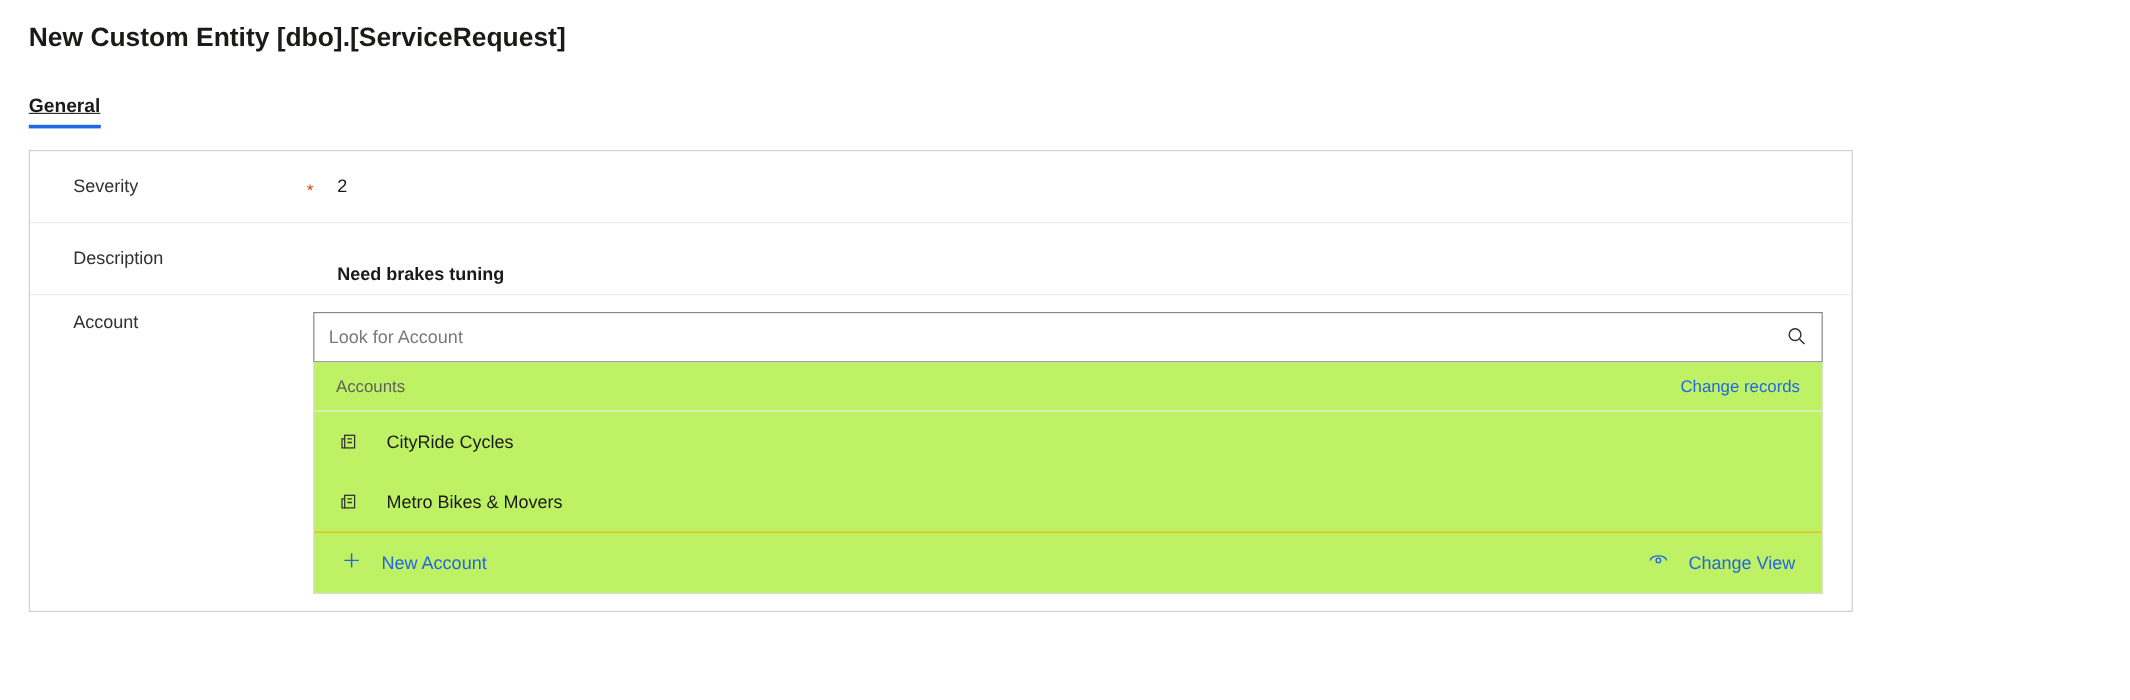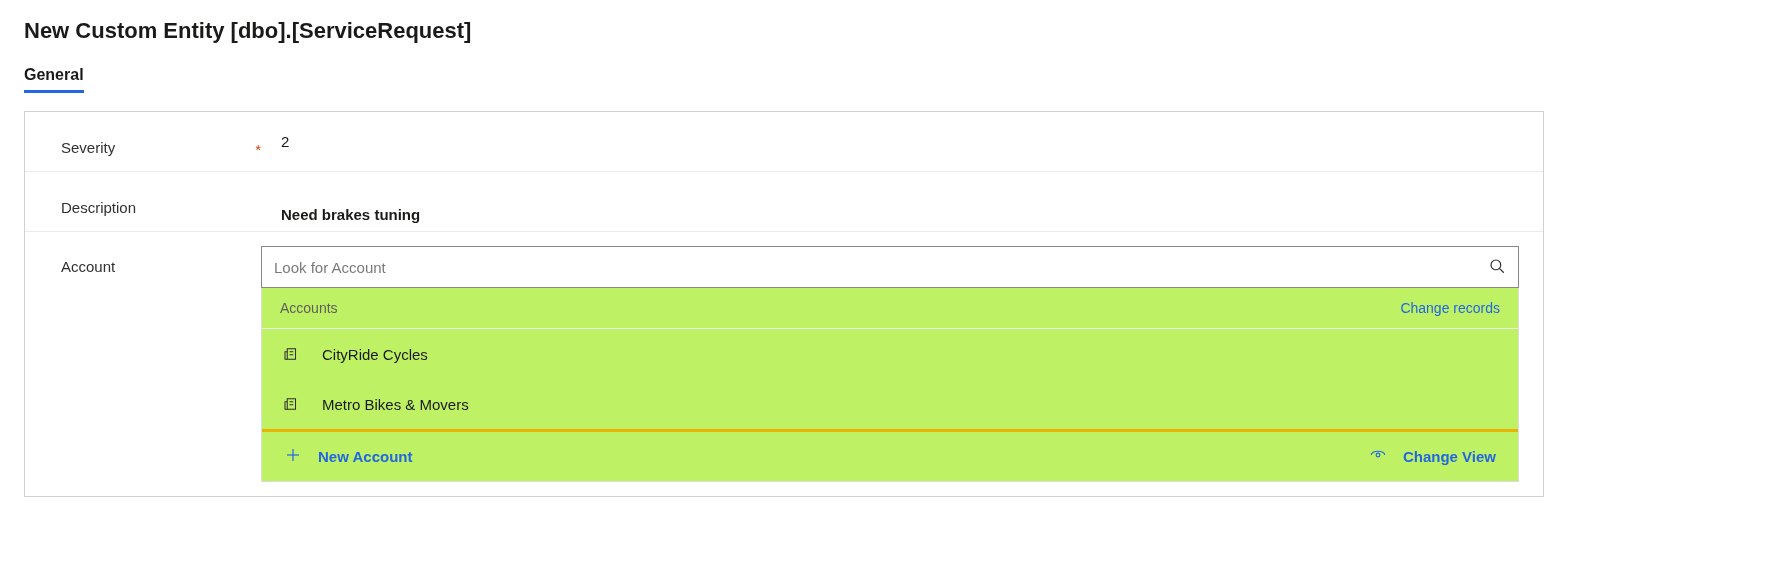--- a/index.html
+++ b/index.html
@@ -8,26 +8,27 @@
       font-size: 14px;
       color: #323130;
       background: #fff;
       width: 1775px;
       padding: 18px 0 0 24px;
     }
     .page-title {
       font-size: 22px;
       font-weight: 600;
       color: #1b1a19;
-      margin-bottom: 22px;
+      margin-bottom: 36px;
     }
     .tabs {
       display: flex;
       gap: 18px;
       margin-bottom: 0;
+      text-decoration: underline;
     }
     .tab {
       font-size: 16px;
       font-weight: 600;
       color: #1b1a19;
       padding-bottom: 6px;
       border-bottom: 3px solid transparent;
       cursor: pointer;
     }
     .tab.active {
@@ -47,21 +48,20 @@
       padding: 0 24px 0 36px;
       border-bottom: 1px solid #edebe9;
     }
     .form-row:last-child { border-bottom: none; }
     .field-label {
       width: 200px;
       font-size: 15px;
       color: #323130;
       font-weight: 400;
       position: relative;
-      margin-top: 12px;
     }
     .required-star {
       color: #d83b01;
       position: absolute;
       right: 0;
       top: 3px;
       font-size: 14px;
     }
     .field-value {
       flex: 1;
@@ -149,22 +149,21 @@
       width: 18px;
       height: 18px;
       fill: none;
       stroke: #323130;
     }
     .dropdown-footer {
       display: flex;
       justify-content: space-between;
       align-items: center;
       padding: 14px 22px;
-      border-top: 3px solid #eab308;
-      font-weight: bold;
+      border-top: 1px solid #eab308;
     }
     .footer-action {
       display: flex;
       align-items: center;
       gap: 16px;
       color: #2266e3;
       font-size: 15px;
       cursor: pointer;
     }
     .plus-icon svg, .view-icon svg {

